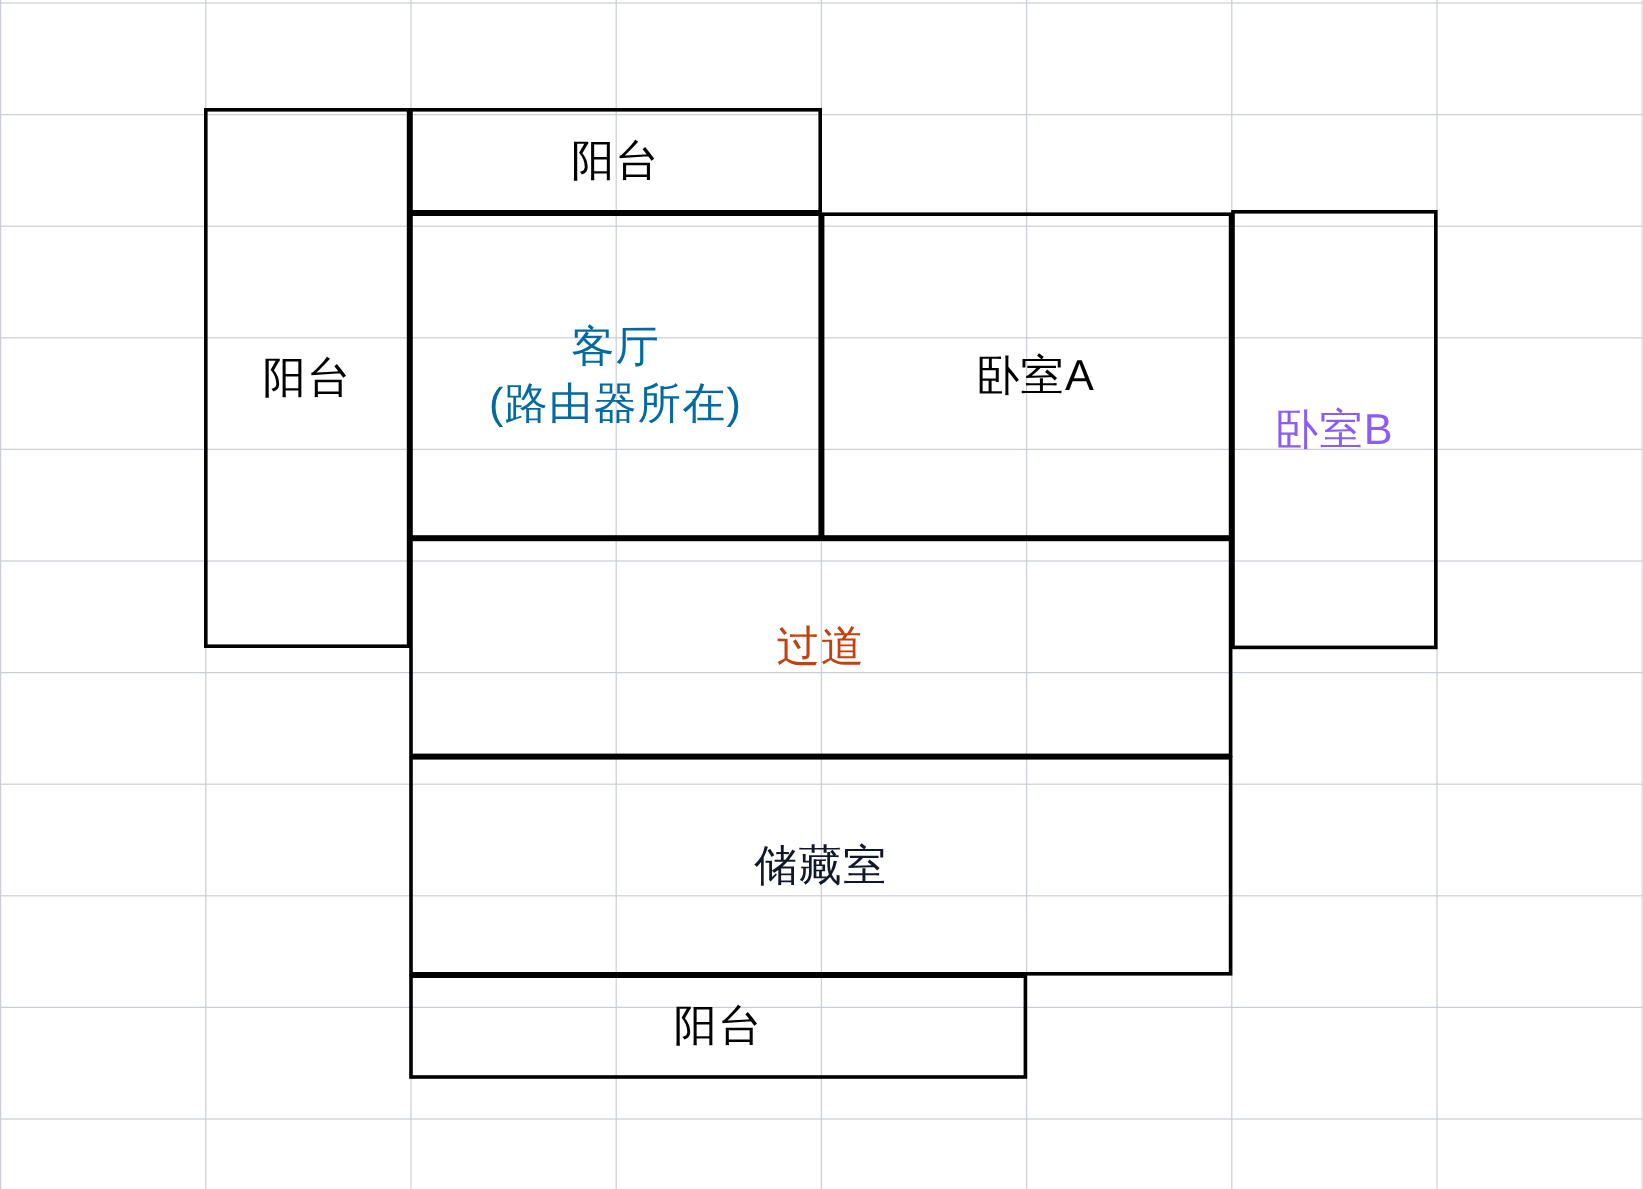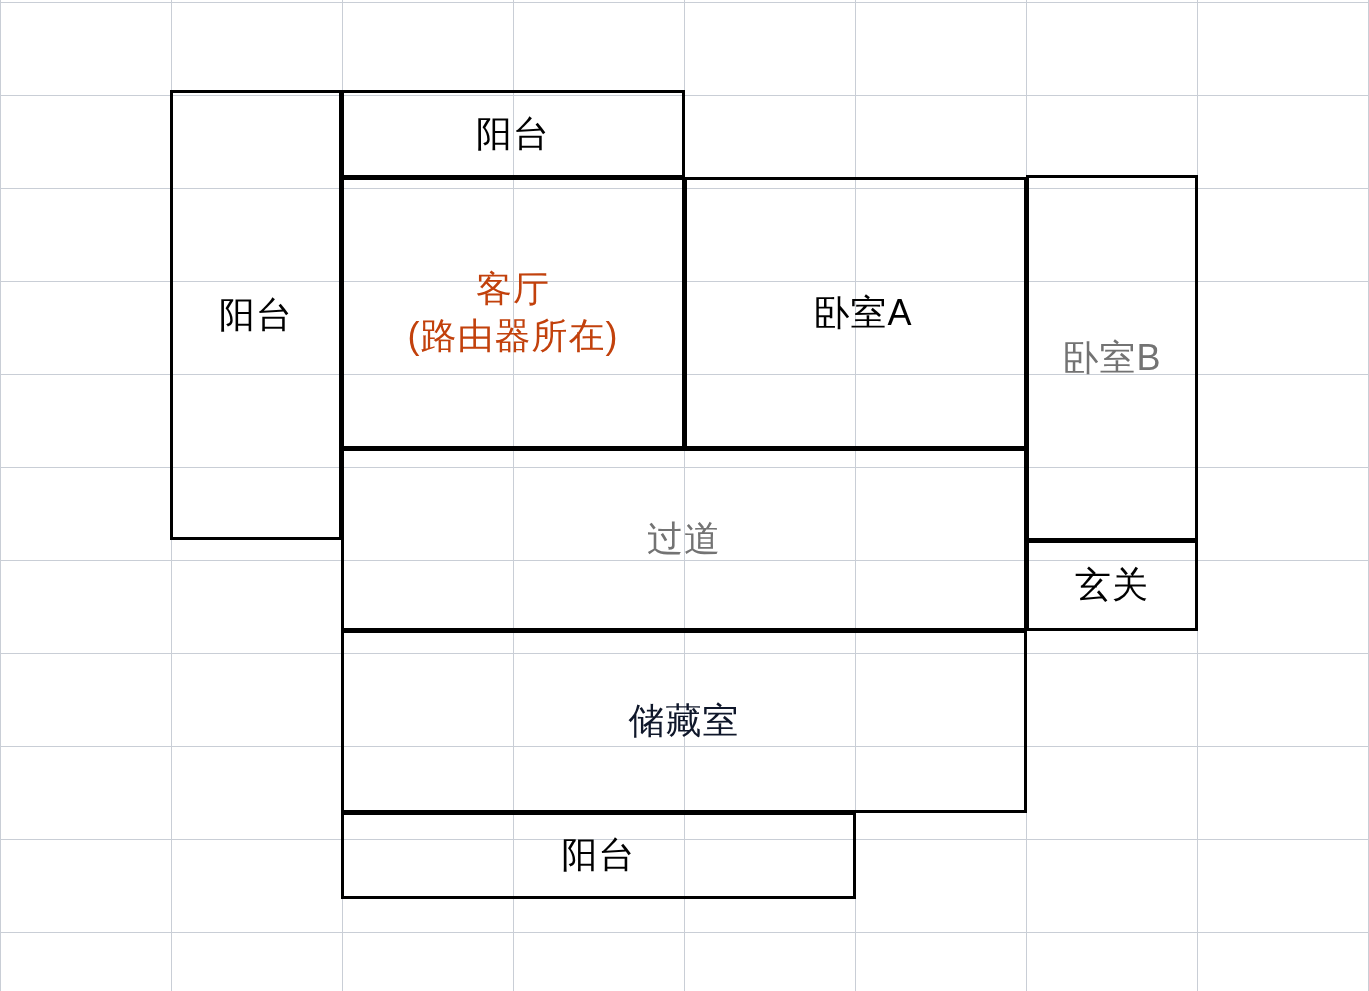--- a/index.html
+++ b/index.html
@@ -99,34 +99,31 @@
     </div>
 
   <div id="rooms-layer" style="width: 1369px; height: 991px;">
     <div class="room" style="left: 170px; top: 90px; width: 172px; height: 450px; border-width: 3px; border-color: rgb(0, 0, 0);">
       <span class="room-label" style="font-size: 36px; color: rgb(0, 0, 0);">阳台</span>
     </div>
     <div class="room" style="left: 341px; top: 90px; width: 344px; height: 88px; border-width: 3px; border-color: rgb(0, 0, 0);">
       <span class="room-label" style="font-size: 36px; color: rgb(0, 0, 0);">阳台</span>
     </div>
     <div class="room" style="left: 341px; top: 177px; width: 344px; height: 272px; border-width: 3px; border-color: rgb(0, 0, 0);">
-      <span class="room-label two-line" style="font-size: 36px; color: #c2410c;">客厅
+      <span class="room-label two-line" style="font-size: 36px; color: #0369a1;">客厅
 (路由器所在)</span>
     </div>
     <div class="room" style="left: 684px; top: 177px; width: 343px; height: 272px; border-width: 3px; border-color: rgb(0, 0, 0);">
       <span class="room-label" style="font-size: 36px; color: rgb(0, 0, 0); margin-left: 15px;">卧室A</span>
     </div>
     <div class="room" style="left: 1026px; top: 175px; width: 172px; height: 366px; border-width: 3px; border-color: rgb(0, 0, 0);">
-      <span class="room-label" style="font-size: 36px; color: #737373;">卧室B</span>
+      <span class="room-label" style="font-size: 36px; color: #8b5cf6;">卧室B</span>
     </div>
     <div class="room" style="left: 341px; top: 448px; width: 686px; height: 183px; border-width: 3px; border-color: rgb(0, 0, 0);">
-      <span class="room-label" style="font-size: 36px; color: #737373;">过道</span>
-    </div>
-    <div class="room" style="left: 1026px; top: 540px; width: 172px; height: 91px; border-width: 3px; border-color: rgb(0, 0, 0);">
-      <span class="room-label" style="font-size: 36px; color: rgb(0, 0, 0);">玄关</span>
+      <span class="room-label" style="font-size: 36px; color: #c2410c;">过道</span>
     </div>
     <div class="room" style="left: 341px; top: 630px; width: 686px; height: 183px; border-width: 3px; border-color: rgb(0, 0, 0);">
       <span class="room-label" style="font-size: 36px; color: #0f172a;">储藏室</span>
     </div>
     <div class="room" style="left: 341px; top: 812px; width: 515px; height: 87px; border-width: 3px; border-color: rgb(0, 0, 0);">
       <span class="room-label" style="font-size: 36px; color: rgb(0, 0, 0);">阳台</span>
     </div>
   </div>
 
 </div>

